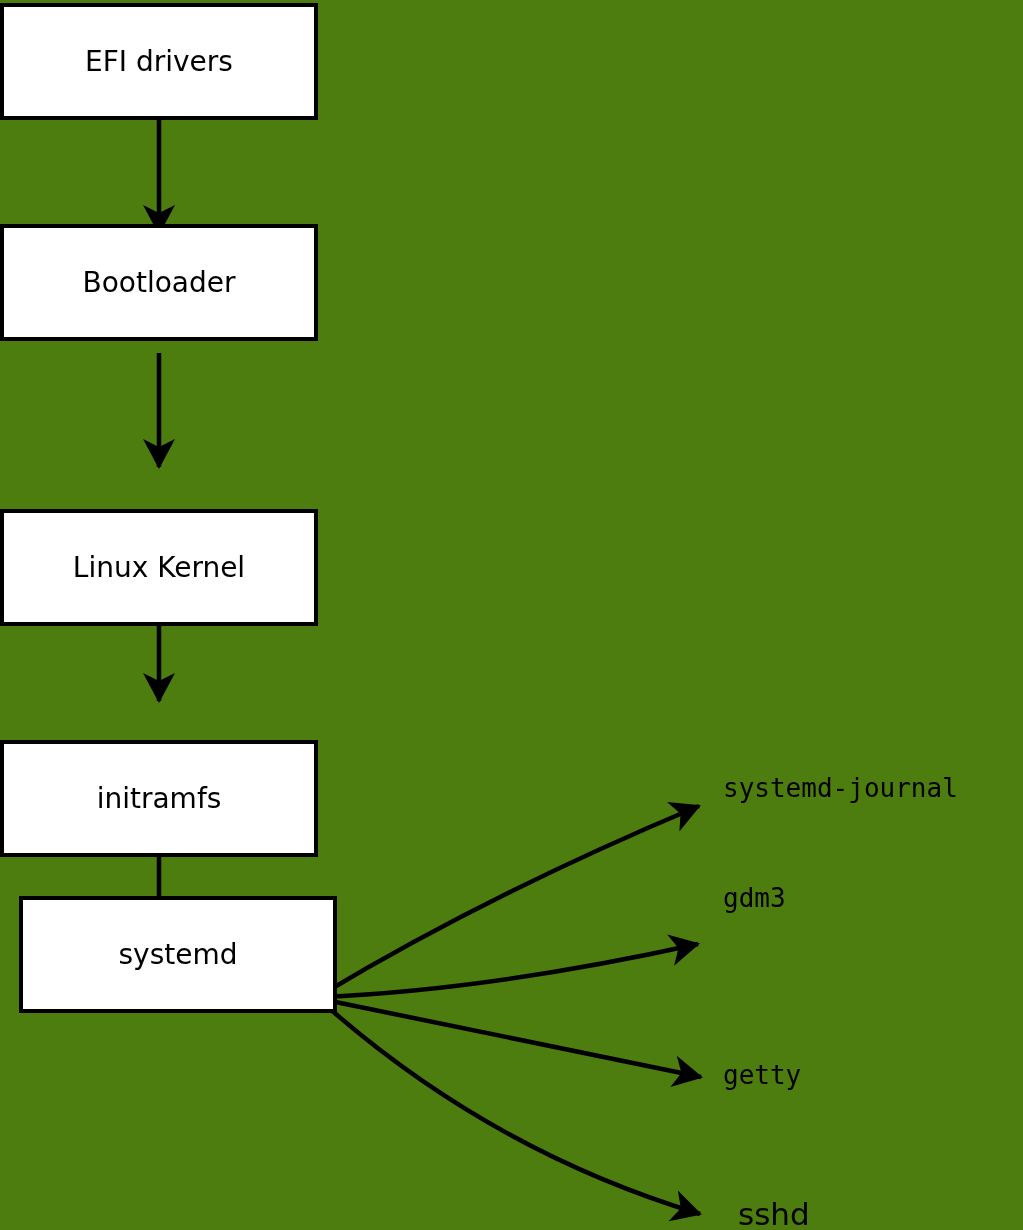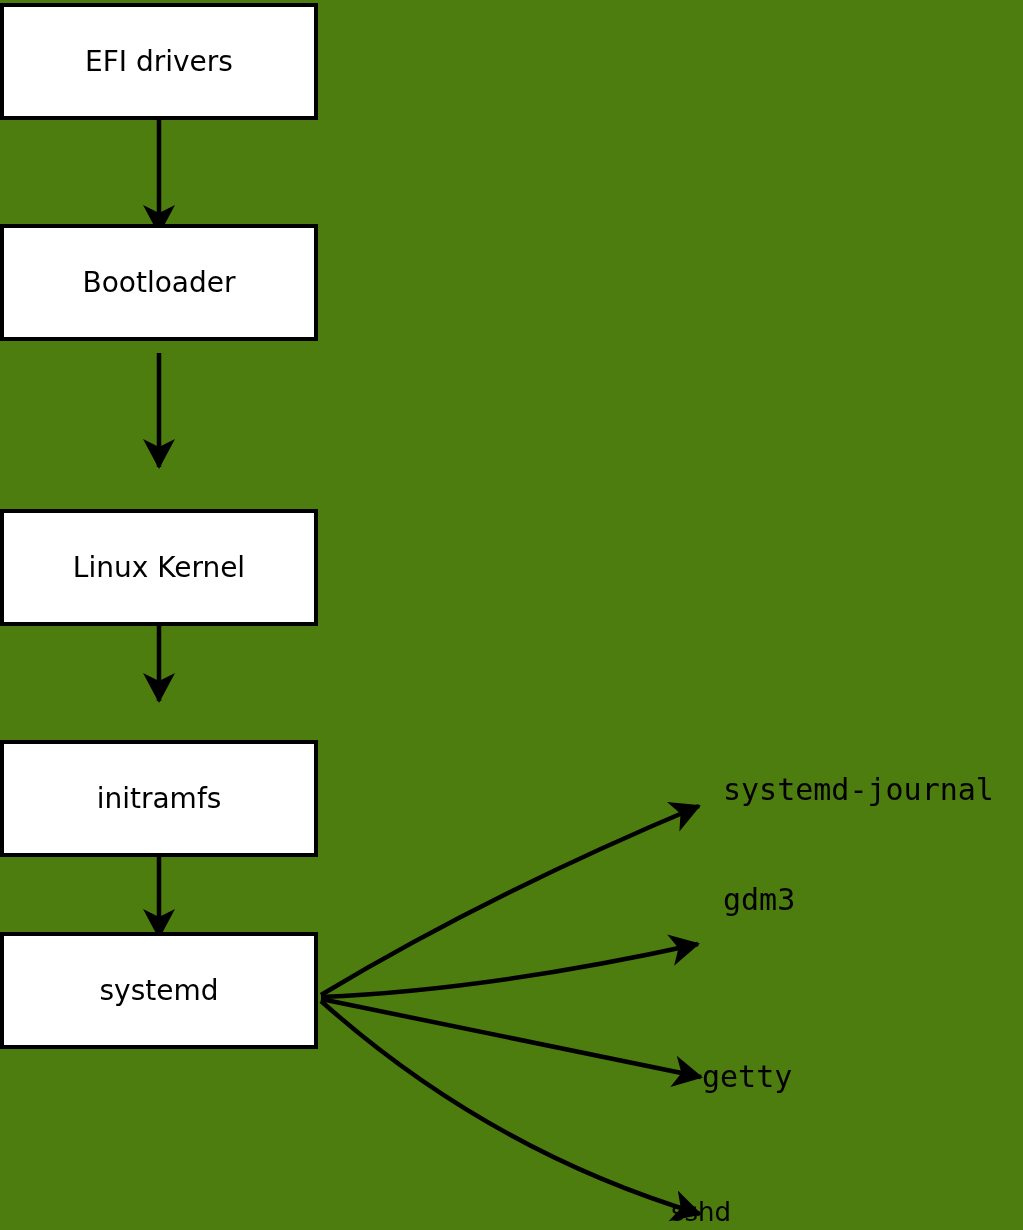--- a/index.html
+++ b/index.html
@@ -32,45 +32,45 @@
     display: flex;
     align-items: center;
     justify-content: center;
     font-size: 28px;
     font-family: "DejaVu Sans", sans-serif;
   }
   .node-1 { top: 3px; }
   .node-2 { top: 224px; }
   .node-3 { top: 470px; margin-top: 39px; }
   .node-4 { top: 740px; }
-  .node-5 { top: 932px; }
+  .node-5 { top: 896px; margin-left: 19px; }
 
   .note-text {
     position: absolute;
     left: 559px;
     top: 164px;
     font-size: 28px;
     font-family: "DejaVu Sans", sans-serif;
     white-space: nowrap;
   }
   .spawn-label {
     position: absolute;
     font-family: "DejaVu Sans Mono", monospace;
-    font-size: 30px;
+    font-size: 26px;
     line-height: 1;
     white-space: nowrap;
   }
   .spawn-journal { left: 723px; top: 775px; }
   .spawn-gdm3    { left: 723px; top: 885px; }
-  .spawn-getty   { left: 702px; top: 1062px; }
+  .spawn-getty   { left: 723px; top: 1062px; }
   .spawn-sshd {
-    left: 671px;
+    left: 738px;
     top: 1199px;
     font-family: "DejaVu Sans", sans-serif;
-    font-size: 26px;
+    font-size: 31px;
   }
   path.edge {
     stroke: #000000;
     stroke-width: 4.5;
     fill: none;
   }
 </style>
 </head>
 <body>
 

